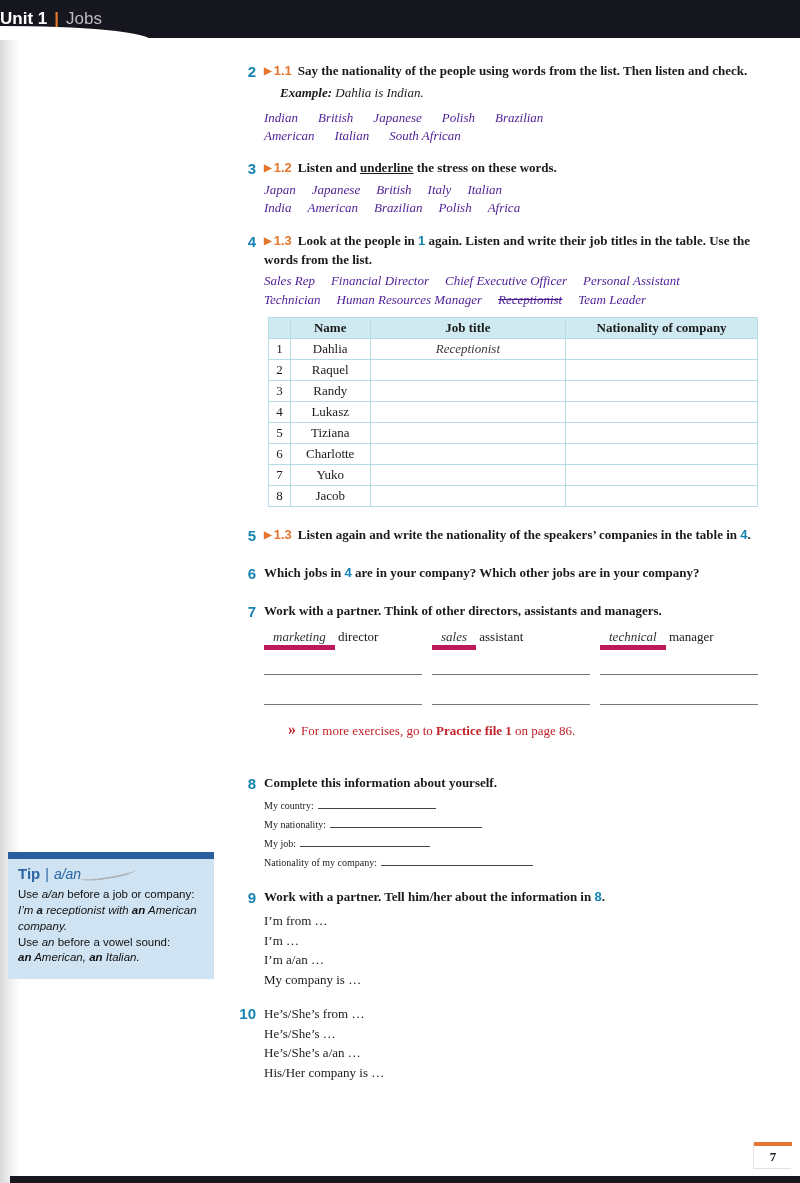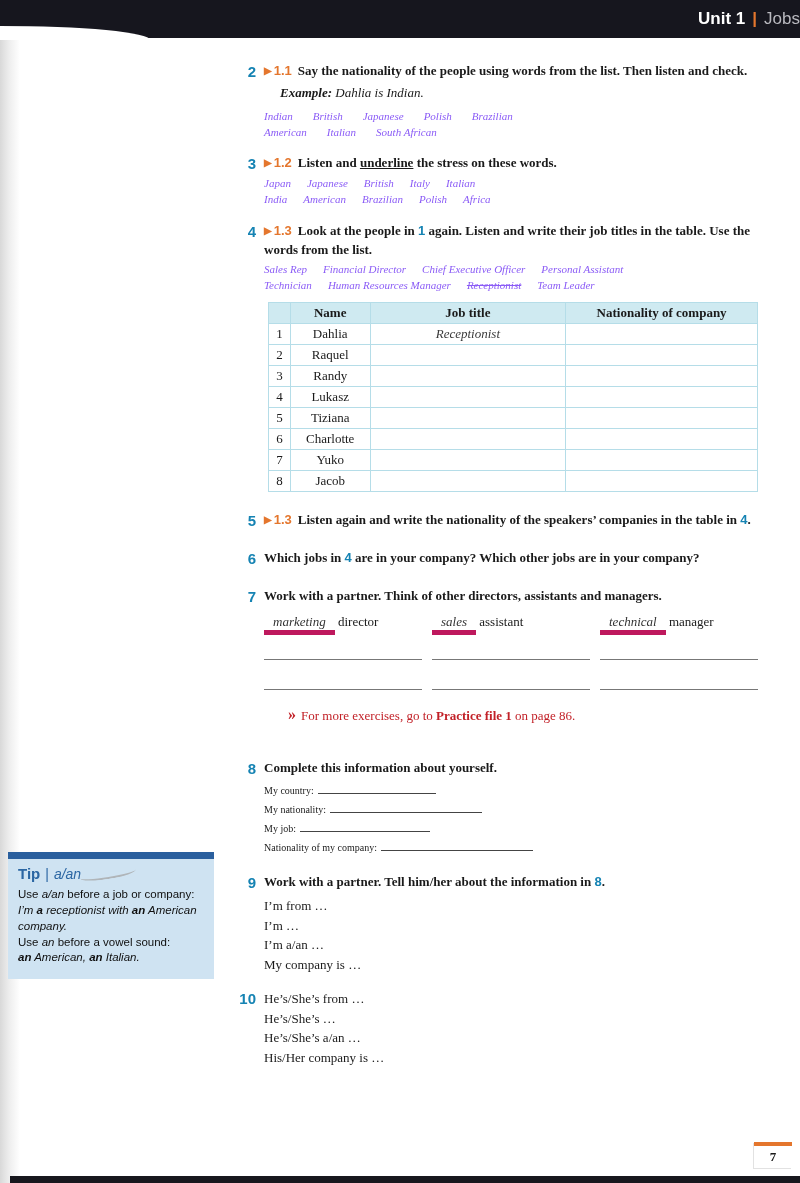--- a/index.html
+++ b/index.html
@@ -9,21 +9,21 @@
     font-family:"Liberation Serif", serif; color:#1a1a1a; overflow:hidden;
   }
   .left-edge {
     position:absolute; left:0; top:0; bottom:0; width:20px;
     background:linear-gradient(to right,#cfcfcf 0%, #e9e9e9 45%, #ffffff 100%);
     opacity:.8;
   }
   
   .unit-header {
     position:absolute; top:0; left:0; right:0; height:38px;
-    background:#16161e; text-align:right; 
+    background:#16161e; 
     line-height:38px; font-family:"Liberation Sans", sans-serif;
   }
   .unit-header .curve {
     position:absolute; left:0; bottom:-2px; width:150px; height:14px;
     background:#fff; border-top-right-radius:100% 100%;
   }
   .unit-name { color:#ffffff; font-weight:bold; font-size:17px; }
   .unit-sep  { color:#e4762d; font-size:17px; margin:0 7px; font-weight:bold; }
   .unit-title{ color:#b9b9bf; font-size:17px; }
   
@@ -35,21 +35,21 @@
     font-size:15px; color:#1583b3; line-height:1.35;
   }
   .ex-body { width:500px; flex:none; }
   .rubric { font-size:13px; font-weight:bold; line-height:1.45; margin-bottom:4px; }
   .audio-ic { color:#e4762d; font-size:10px; margin-right:2px; vertical-align:1px; }
   .audio-num { color:#e4762d; font-family:"Liberation Sans", sans-serif; font-weight:bold; font-size:13px; margin-right:6px; }
   .ref { color:#1583b3; font-family:"Liberation Sans", sans-serif; font-weight:bold; font-size:13px; }
   .u { text-decoration:underline; }
   .example { margin:3px 0 9px 16px; font-size:13px; font-style:italic; }
   .example b { font-weight:bold; }
-  .wordrow { font-size:11px; font-style:italic; line-height:1.25; margin-top:2px; color:#8b5cf6; }
+  .wordrow { font-size:13px; font-style:italic; line-height:1.25; margin-top:2px; color:#4c1d95; }
   .wordrow .word { display:inline-block; margin-right:20px; }
   .wordrow.tight .word { margin-right:16px; }
   .struck { text-decoration:line-through; }
   
   .jobs-table { border-collapse:collapse; width:490px; margin:9px 0 4px 4px; font-size:13px; }
   .jobs-table th, .jobs-table td { border:1px solid #b5dde8; padding:2px 7px; height:21px; text-align:center; font-weight:normal; }
   .jobs-table th { background:#cfeaf1; font-weight:bold; }
   .jobs-table .col-num { width:22px; padding:2px 4px; }
   .jobs-table .col-name { width:80px; }
   .jobs-table .col-job { width:198px; }

